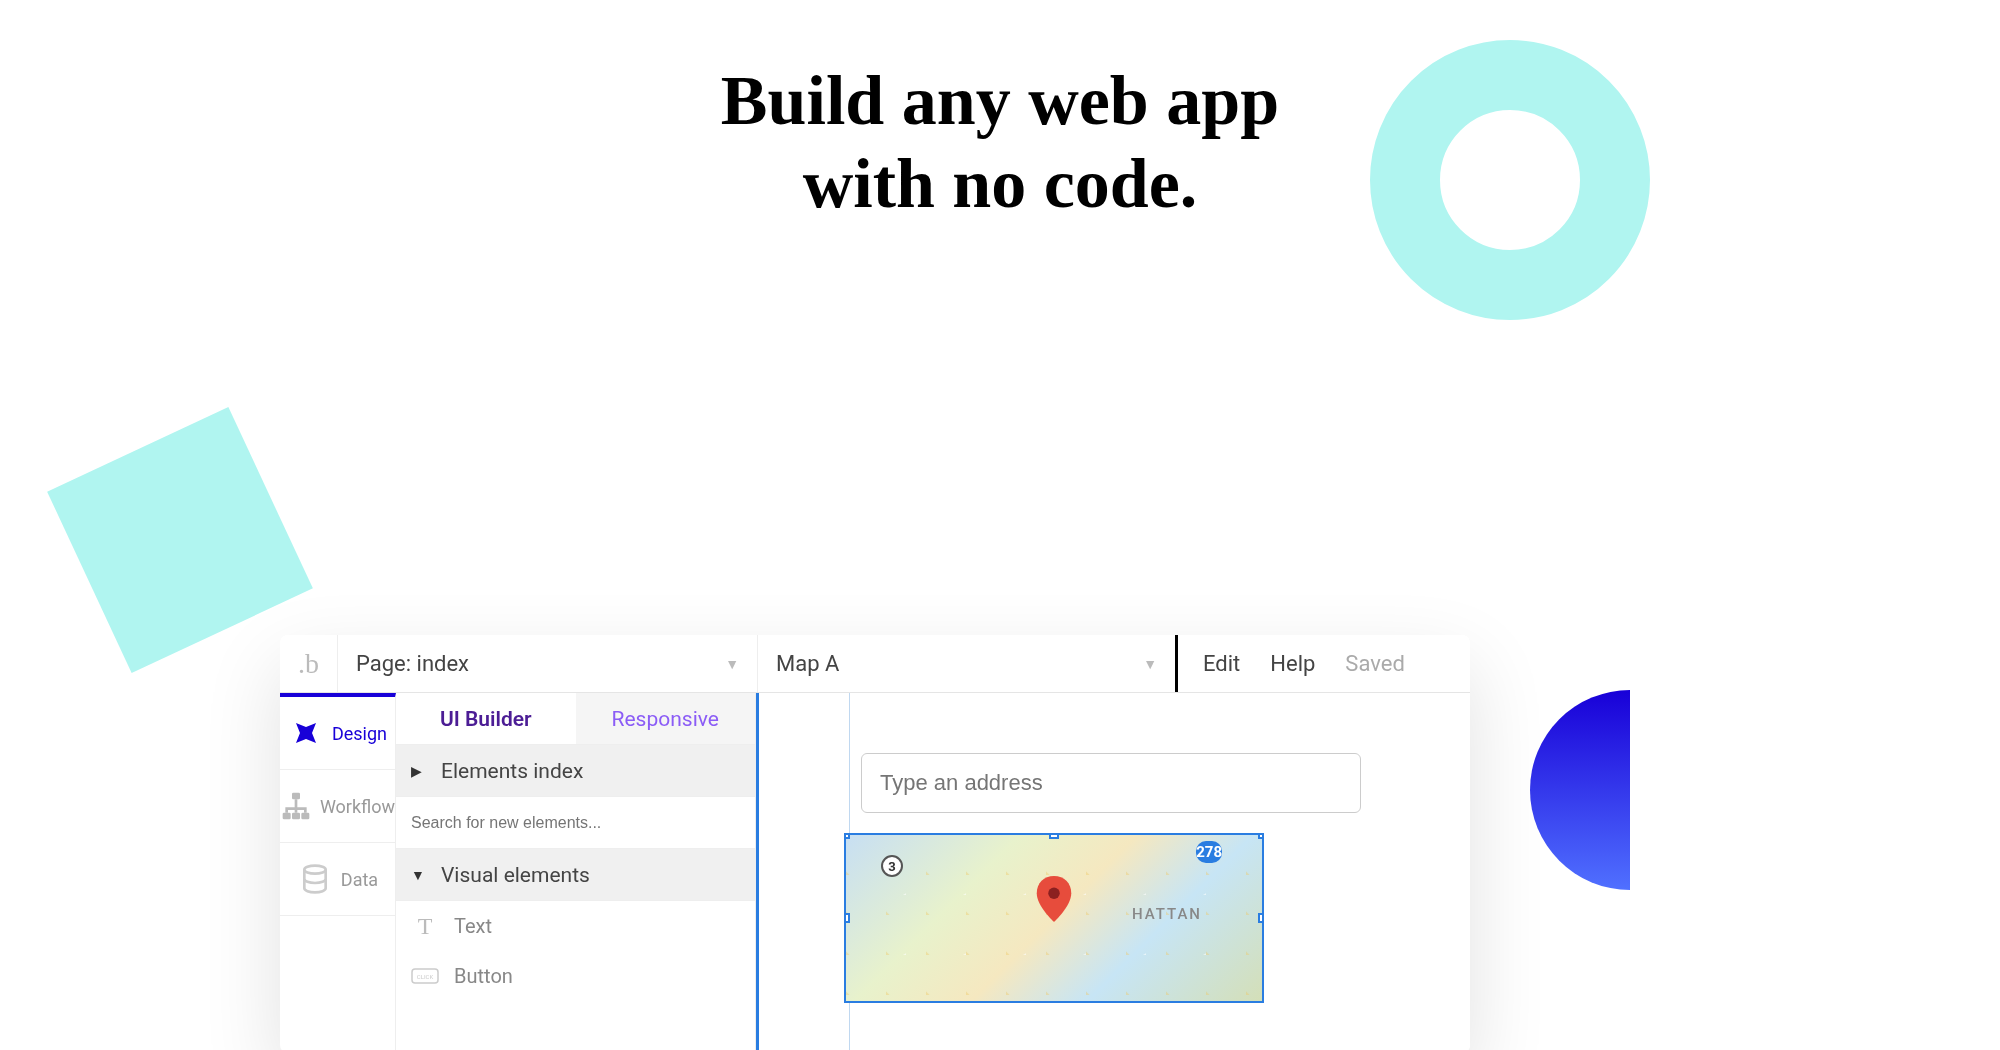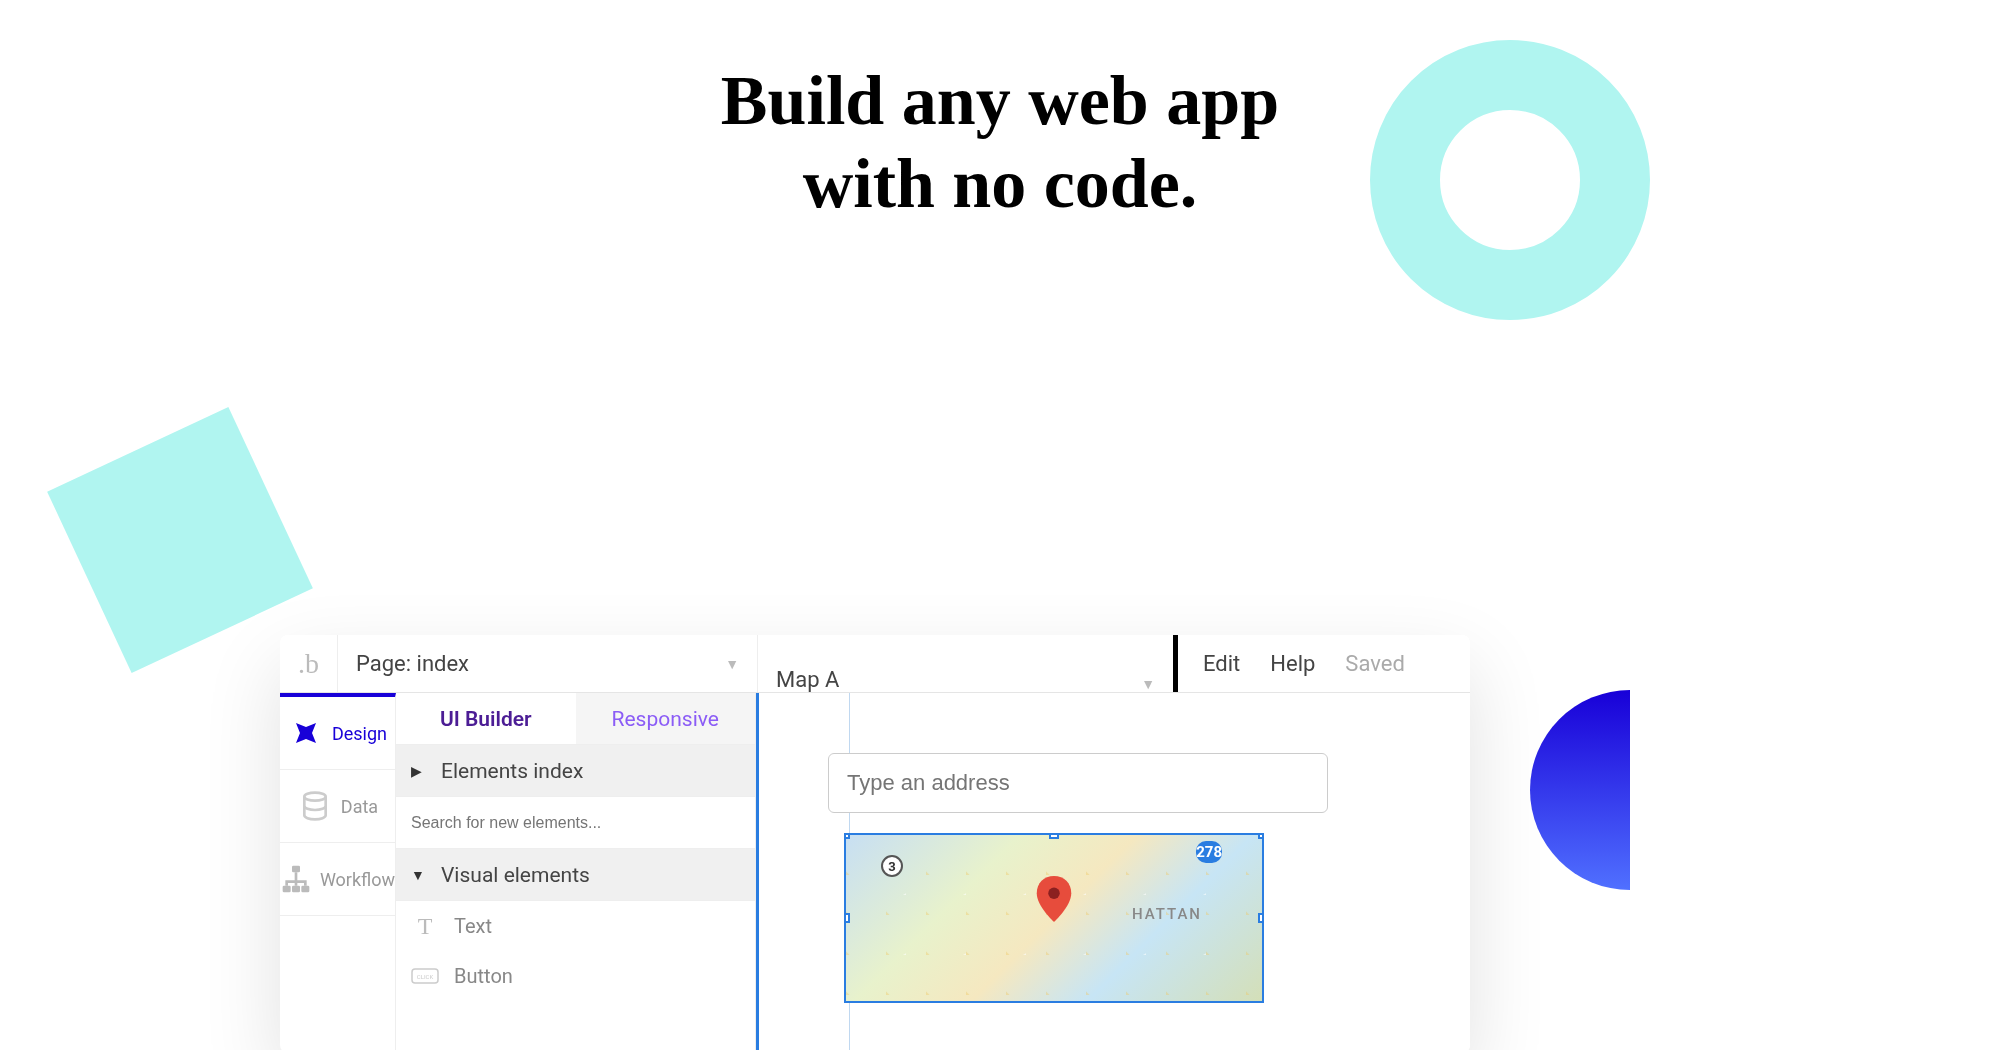--- a/index.html
+++ b/index.html
@@ -117,25 +117,25 @@
       justify-content: space-between;
       padding: 0 18px;
       width: 420px;
       border-right: 1px solid #eee;
       height: 100%;
       cursor: pointer;
     }
     
     .element-selector {
       display: flex;
-      align-items: flex-end;
+      align-items: center;
       justify-content: space-between;
       padding: 0 18px;
       width: 420px;
-      border-right: 5px solid #000000;
+      border-right: 3px solid #000000;
       height: 100%;
       cursor: pointer;
     }
     
     .menu-items {
       display: flex;
       align-items: center;
       gap: 30px;
       padding: 0 25px;
     }
@@ -259,21 +259,21 @@
       top: 0;
       left: 90px;
       width: 1px;
       height: 100%;
       background: #c0d8f0;
     }
     
     .address-input {
       position: absolute;
       top: 60px;
-      left: 69px;
+      left: 102px;
       width: 500px;
       height: 60px;
       border: 1px solid #ccc;
       border-radius: 6px;
       padding: 0 18px;
       font-size: 22px;
       color: #999;
       outline: none;
     }
     
@@ -394,42 +394,42 @@
   <div class="editor-body">
 
     <div class="sidebar">
       <div class="sidebar-item active">
         <span class="sidebar-icon">
           <svg width="34" height="34" viewBox="0 0 24 24" fill="#1800d8">
               <path d="M12 2 L15 9 L22 12 L15 15 L12 22 L9 15 L2 12 L9 9 Z" transform="rotate(45 12 12)"></path>
             </svg>
         </span>
         <span>Design</span>
-      </div>
-      <div class="sidebar-item">
-        <span class="sidebar-icon">
-          <svg width="32" height="32" viewBox="0 0 24 24" fill="none" stroke="#ccc" stroke-width="2">
-              <ellipse cx="12" cy="5" rx="8" ry="3"></ellipse>
-              <path d="M4 5 v7 a8 3 0 0 0 16 0 V5"></path>
-              <path d="M4 12 v7 a8 3 0 0 0 16 0 v-7"></path>
-            </svg>
-        </span>
-        <span>Data</span>
       </div>
       <div class="sidebar-item">
         <span class="sidebar-icon">
           <svg width="32" height="32" viewBox="0 0 24 24" fill="#bbb">
               <rect x="9" y="2" width="6" height="5" rx="1"></rect>
               <rect x="2" y="17" width="6" height="5" rx="1"></rect>
               <rect x="9" y="17" width="6" height="5" rx="1"></rect>
               <rect x="16" y="17" width="6" height="5" rx="1"></rect>
               <path d="M12 7 v5 M5 17 v-3 h14 v3 M12 12 v5" stroke="#bbb" stroke-width="2" fill="none"></path>
             </svg>
         </span>
         <span>Workflow</span>
+      </div>
+      <div class="sidebar-item">
+        <span class="sidebar-icon">
+          <svg width="32" height="32" viewBox="0 0 24 24" fill="none" stroke="#ccc" stroke-width="2">
+              <ellipse cx="12" cy="5" rx="8" ry="3"></ellipse>
+              <path d="M4 5 v7 a8 3 0 0 0 16 0 V5"></path>
+              <path d="M4 12 v7 a8 3 0 0 0 16 0 v-7"></path>
+            </svg>
+        </span>
+        <span>Data</span>
       </div>
     </div>
 
     <div class="elements-panel">
       <div class="panel-tabs">
         <div class="panel-tab active">UI Builder</div>
         <div class="panel-tab">Responsive</div>
       </div>
       <div class="panel-row section">
         <span class="tri">▶</span>

